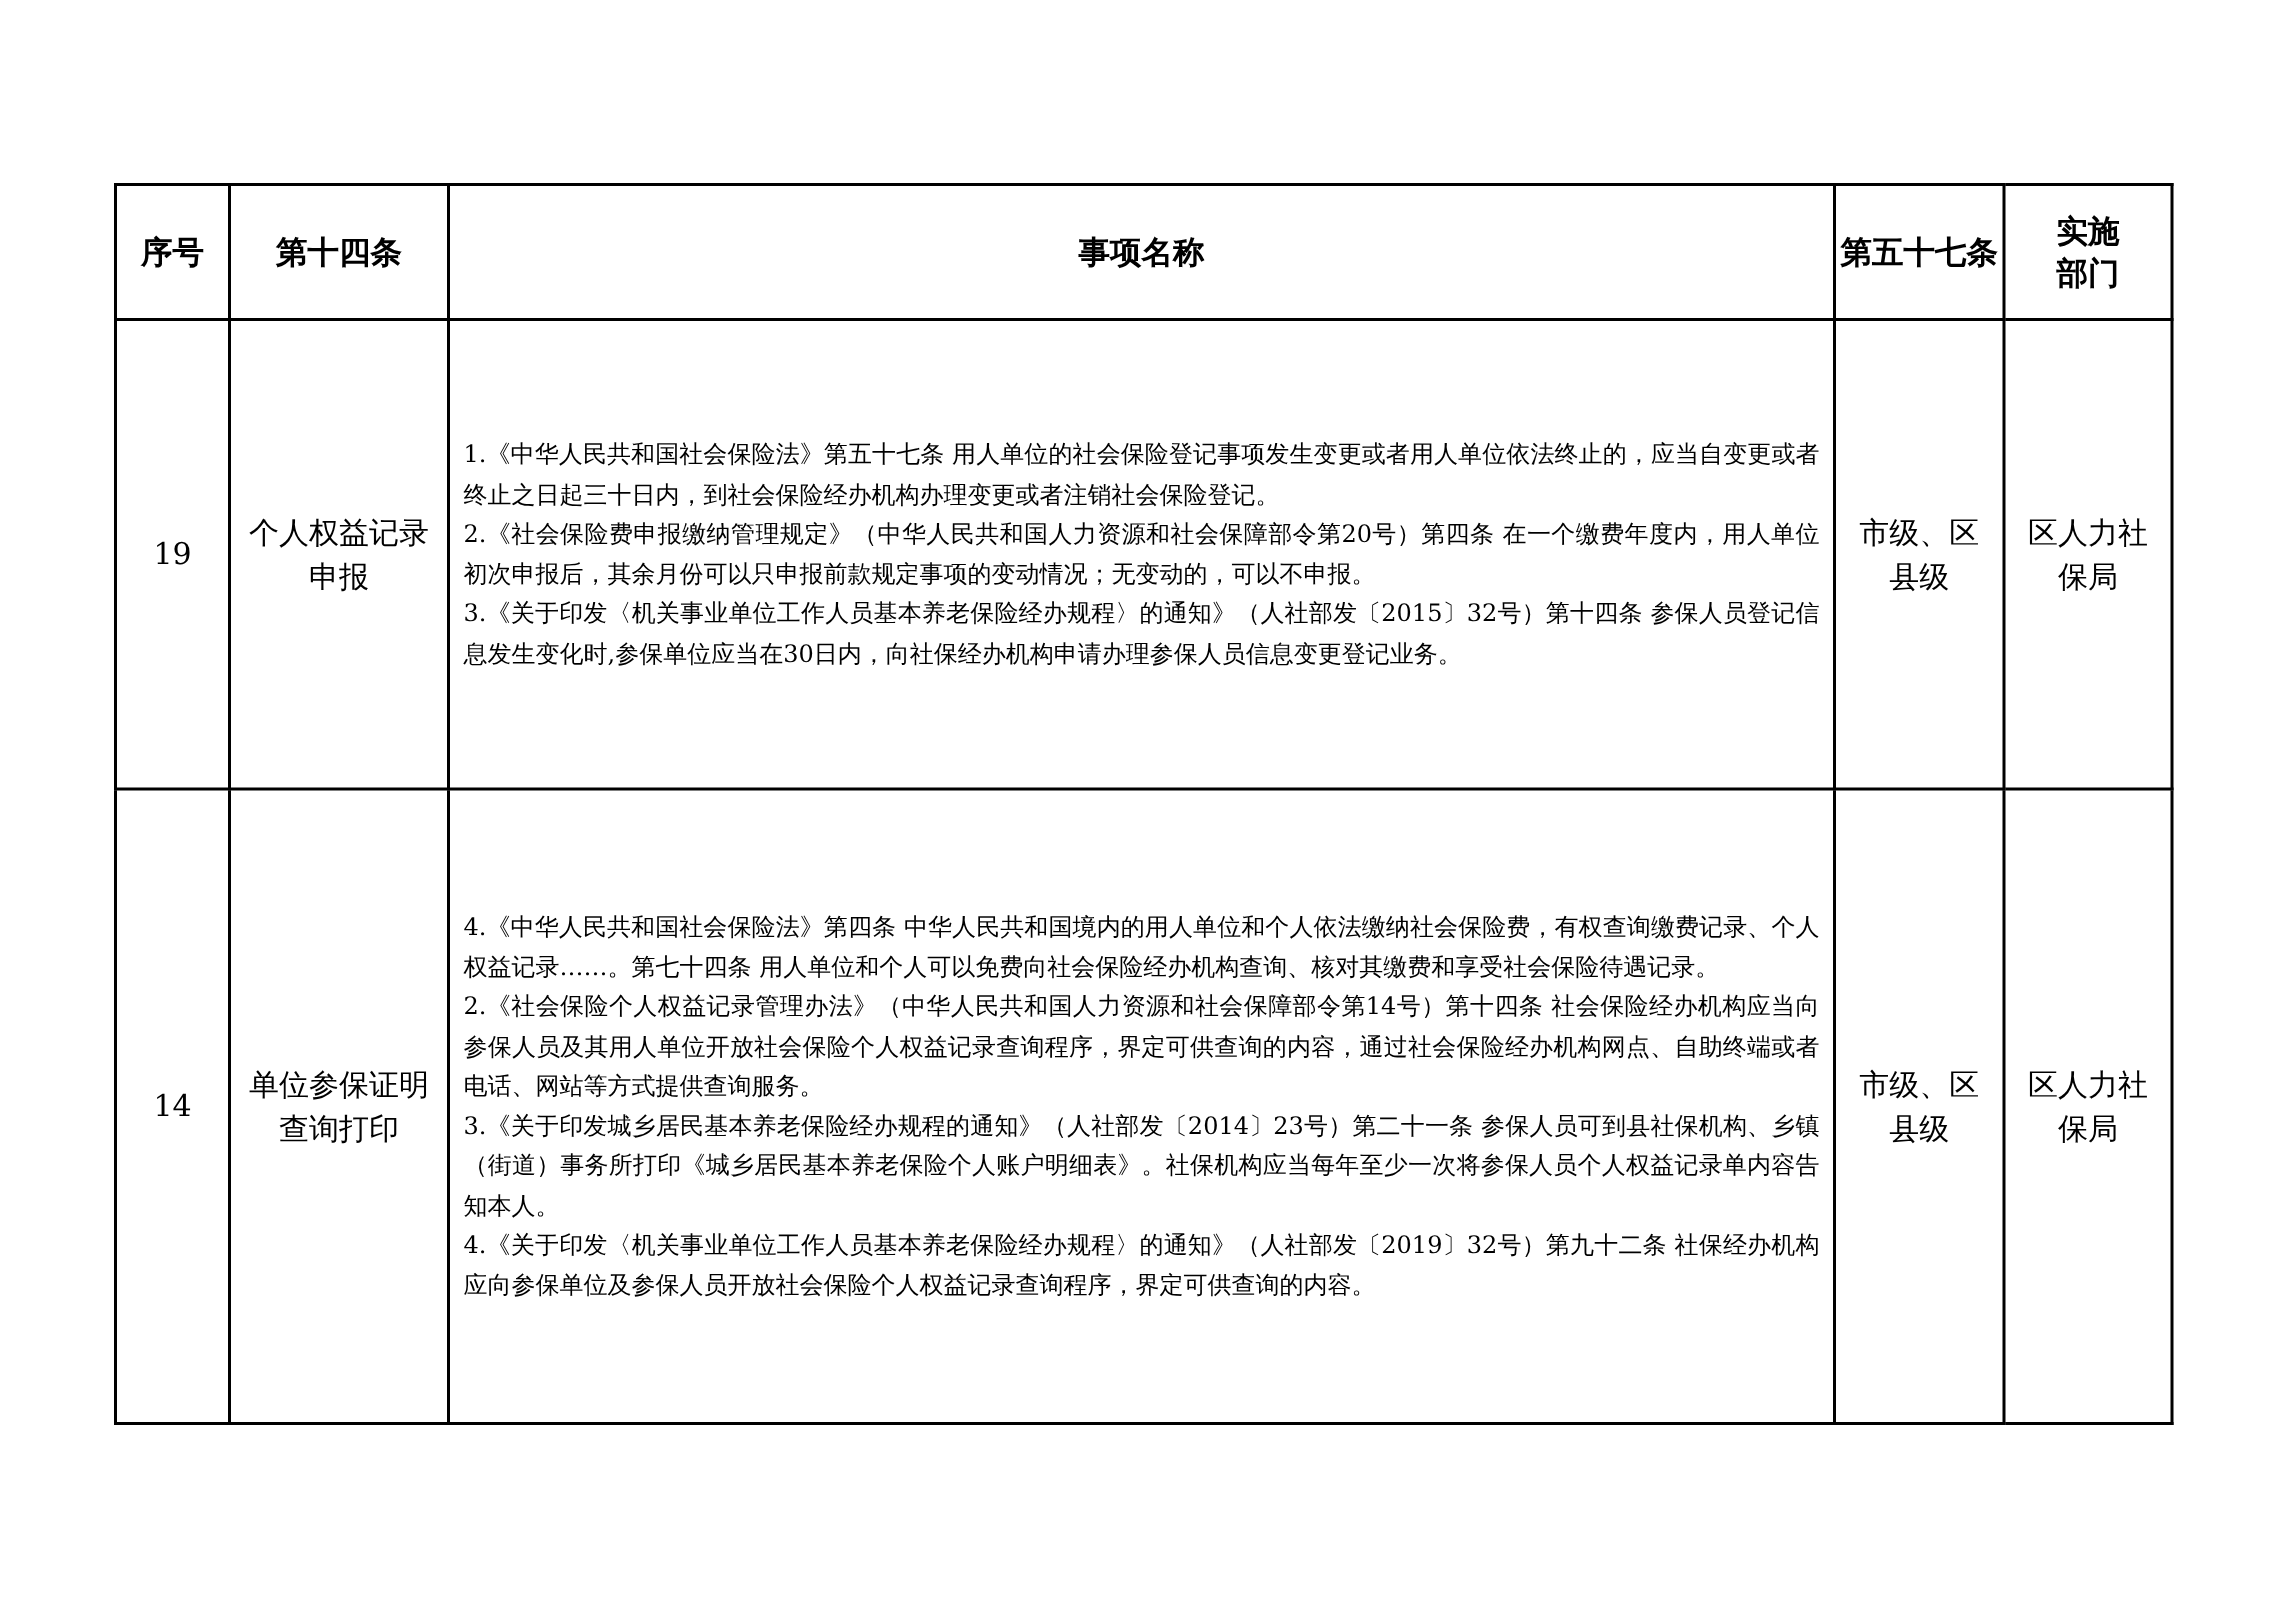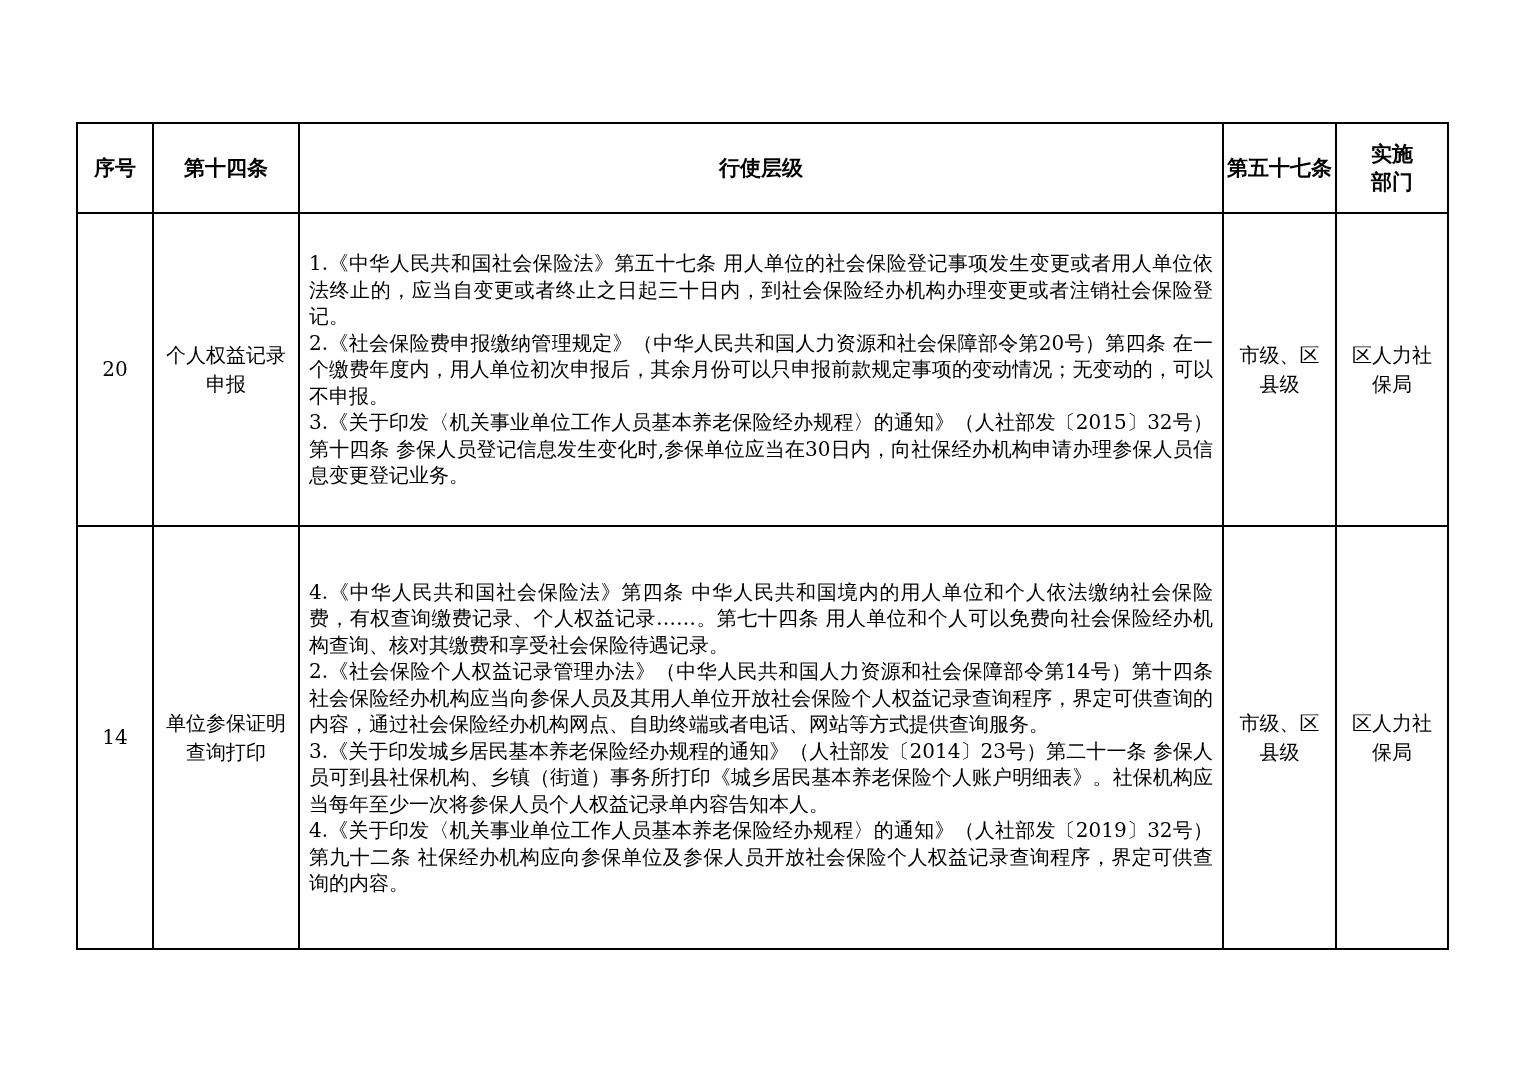--- a/index.html
+++ b/index.html
@@ -53,21 +53,21 @@
     font-size: 20px;
     text-align: center;
     line-height: 29px;
     white-space: pre-line;
   }
   td.basis-cell {
     padding: 8px 9px;
   }
   td.basis-cell p {
     margin: 0;
-    font-size: 20px;
+    font-size: 16px;
     line-height: 26.5px;
     text-align: justify;
     text-justify: inter-character;
   }
 </style>
 </head>
 <body>
 
 <div class="page">
   <table class="items-table">
@@ -75,29 +75,29 @@
       <col class="c1">
         <col class="c2">
         <col class="c3">
         <col class="c4">
         <col class="c5">
     </colgroup>
     <thead>
       <tr>
         <th>序号</th>
         <th>第十四条</th>
-        <th>行使层级</th>
+        <th>事项名称</th>
         <th>第五十七条</th>
         <th>实施
 部门</th>
       </tr>
     </thead>
     <tbody>
       <tr class="row-12">
-        <td class="cell-center">20</td>
+        <td class="cell-center">19</td>
         <td class="cell-center">个人权益记录
 申报</td>
         <td class="basis-cell">
           <p>1.《中华人民共和国社会保险法》第五十七条 用人单位的社会保险登记事项发生变更或者用人单位依法终止的，应当自变更或者终止之日起三十日内，到社会保险经办机构办理变更或者注销社会保险登记。</p>
           <p>2.《社会保险费申报缴纳管理规定》（中华人民共和国人力资源和社会保障部令第20号）第四条 在一个缴费年度内，用人单位初次申报后，其余月份可以只申报前款规定事项的变动情况；无变动的，可以不申报。</p>
           <p>3.《关于印发〈机关事业单位工作人员基本养老保险经办规程〉的通知》（人社部发〔2015〕32号）第十四条 参保人员登记信息发生变化时,参保单位应当在30日内，向社保经办机构申请办理参保人员信息变更登记业务。</p>
         </td>
         <td class="cell-center">市级、区
 县级</td>
         <td class="cell-center">区人力社

